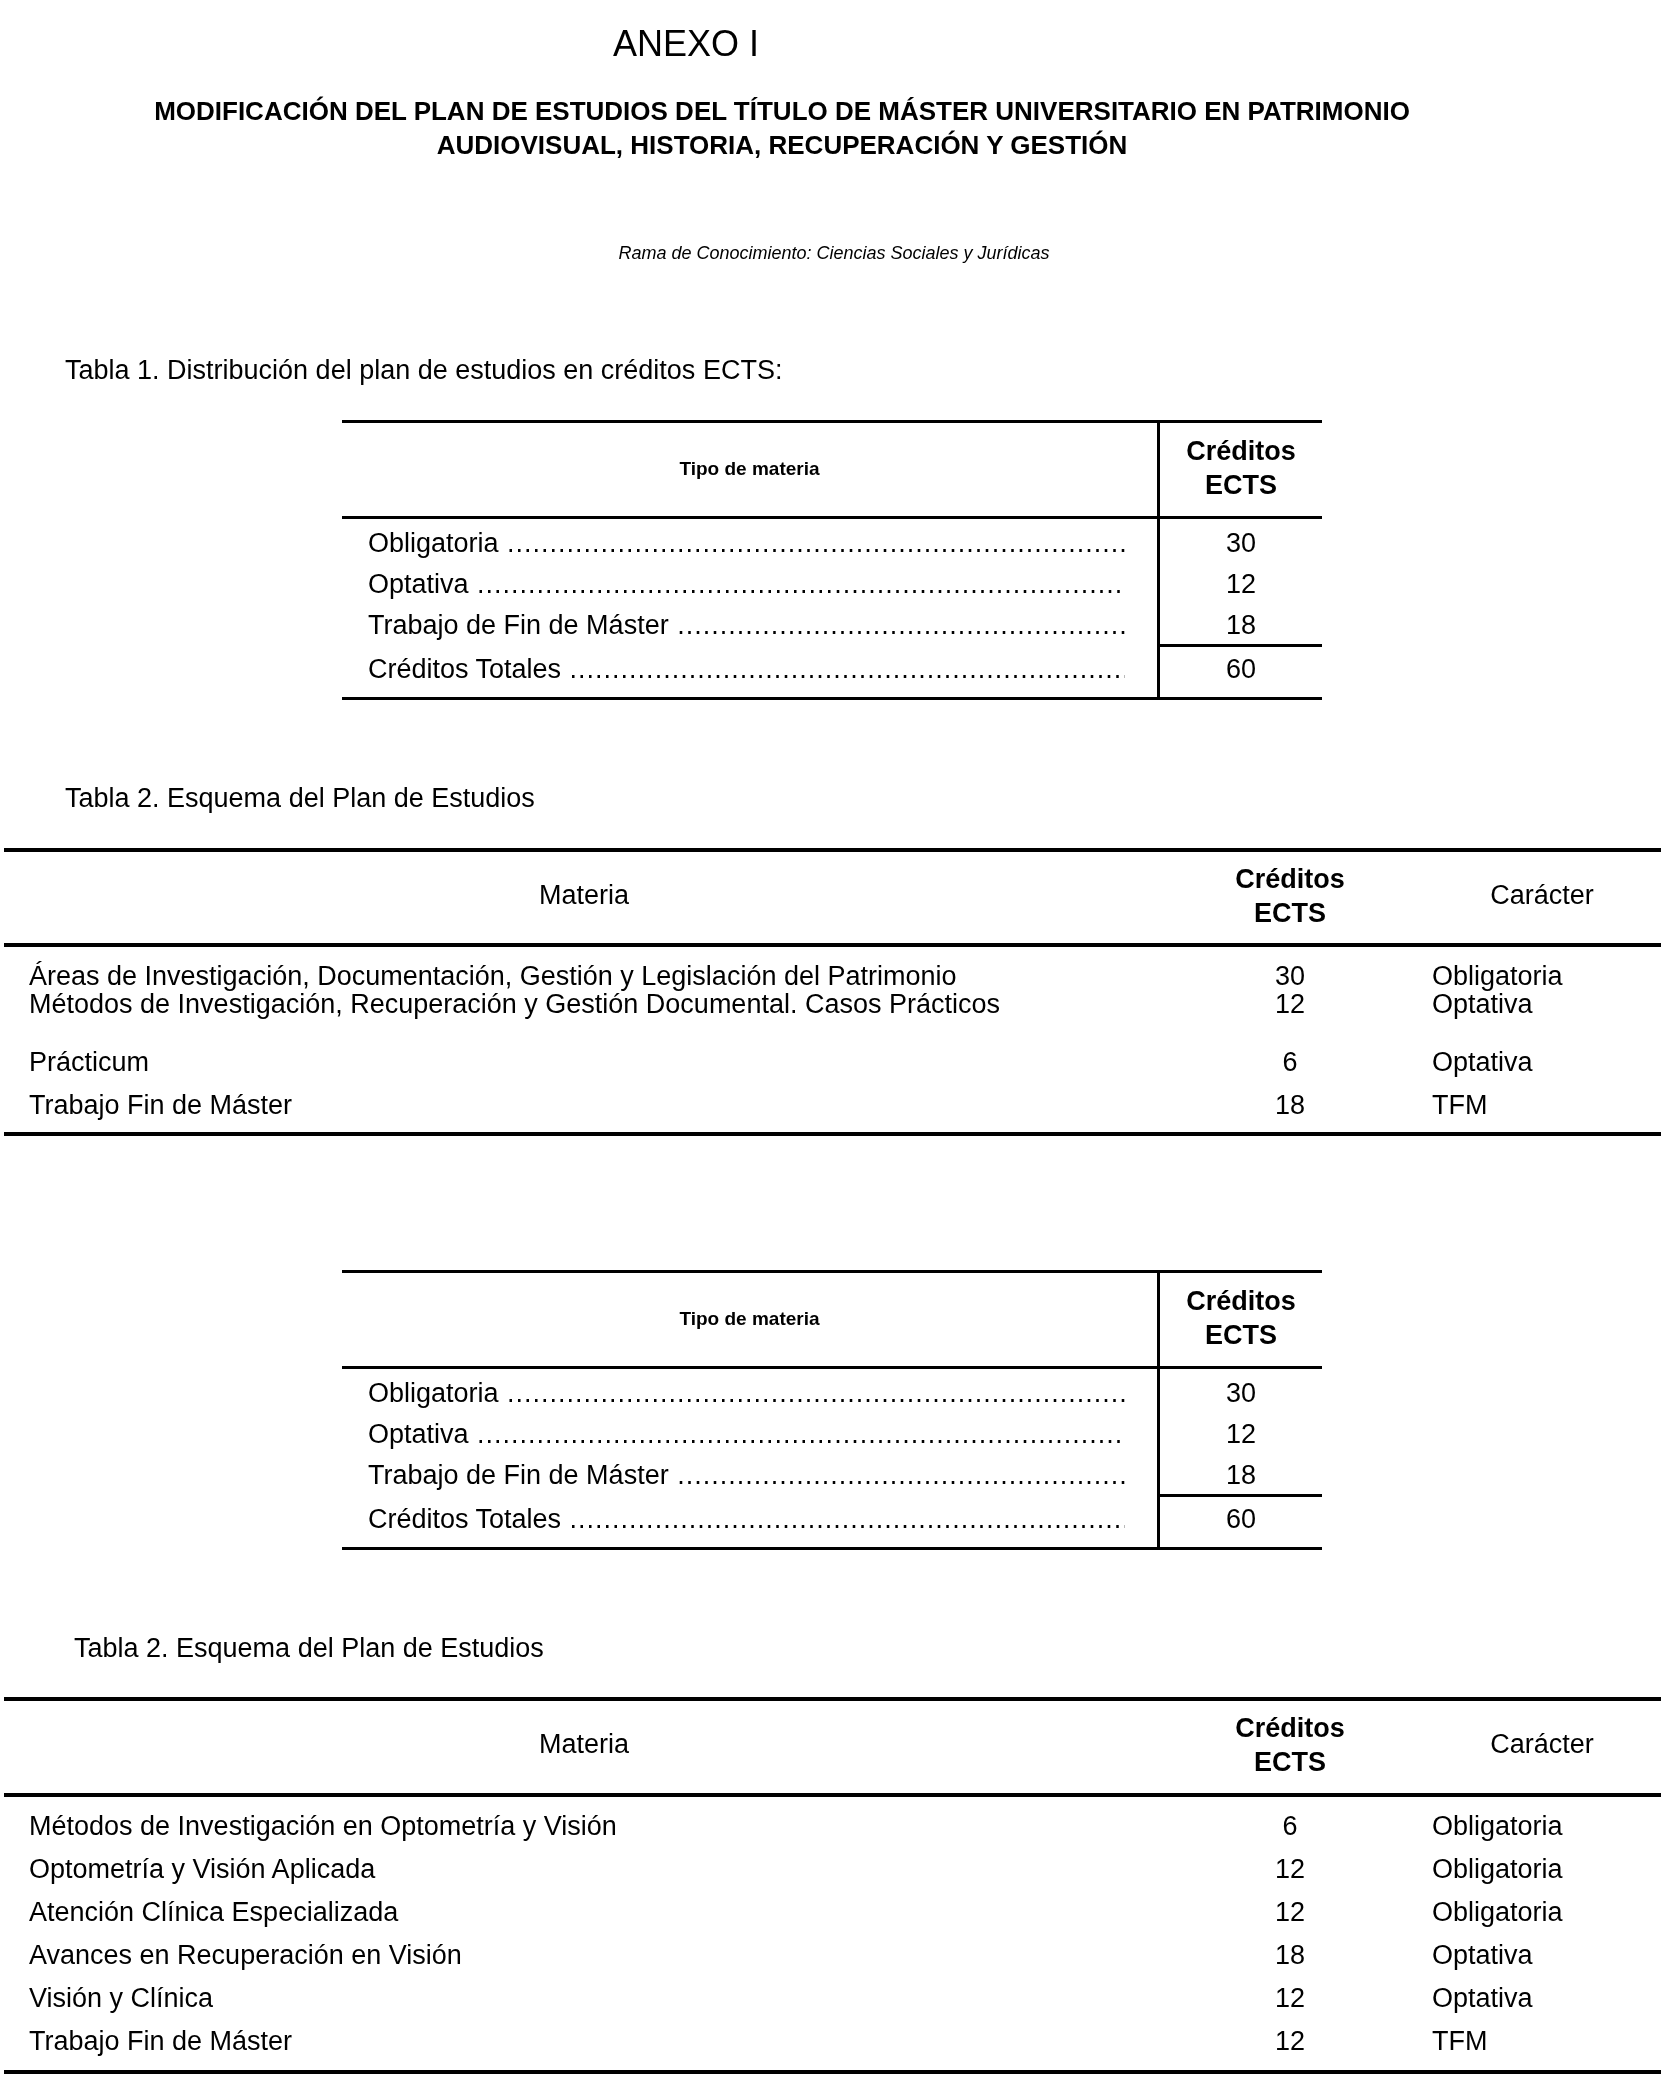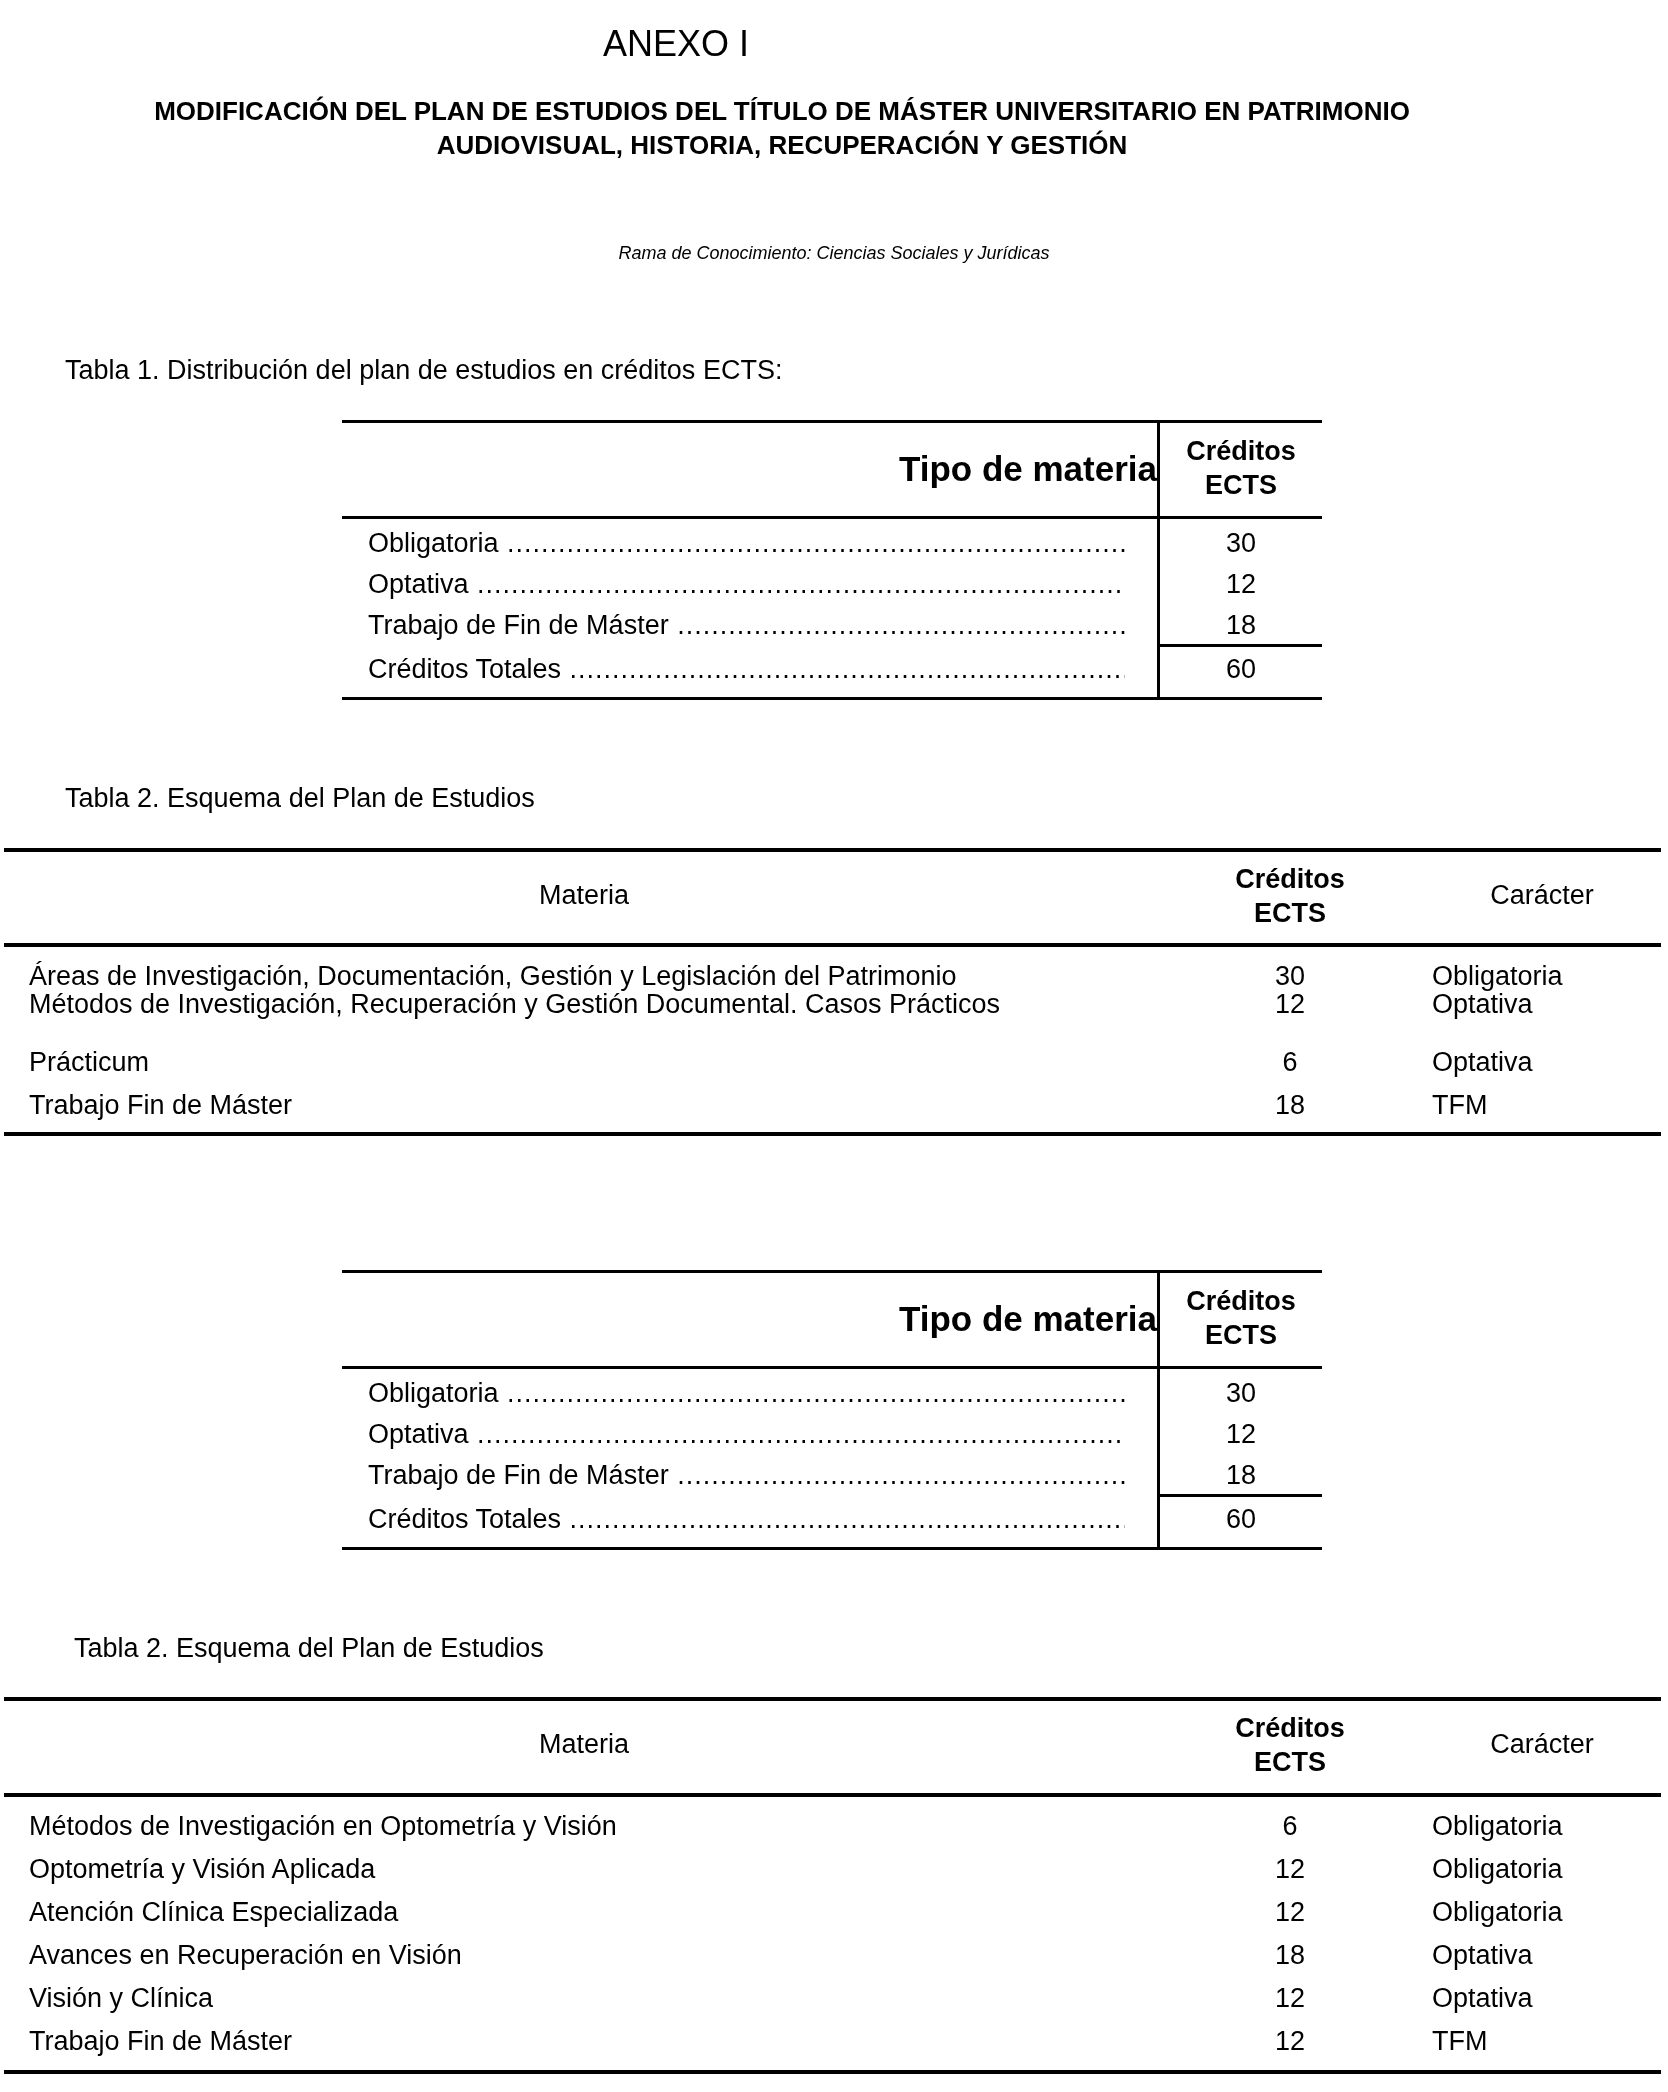--- a/index.html
+++ b/index.html
@@ -2,40 +2,40 @@
 <html><head>
 <meta charset="utf-8">
 <style>
   html, body { margin: 0; padding: 0; background: #ffffff; }
   body {
     width: 1668px; height: 2092px; position: relative; overflow: hidden;
     font-family: "Liberation Sans", sans-serif; color: #000000;
   }
   .abs { position: absolute; }
   .title {
-    left: 2px; width: 1348px; top: 24px; text-align: center;
+    left: 12px; width: 1348px; top: 24px; text-align: center;
     font-size: 36px; line-height: 40px;
   }
   .heading {
     left: 0; width: 1564px; top: 94px; text-align: center;
     font-size: 26px; font-weight: bold; line-height: 34px;
   }
   .rama {
     left: 0; width: 1668px; top: 236px; text-align: center;
     font-size: 18px; font-style: italic; line-height: 34px;
   }
   .caption { font-size: 27px; line-height: 32px; white-space: nowrap; }
 
   
   .t1 { left: 342px; width: 980px; }
   .t1 .rule { position: absolute; left: 0; width: 980px; height: 3px; background: #000; }
   .t1 .vline { position: absolute; left: 815px; width: 3px; background: #000; }
   .t1 .hdr-left {
-    position: absolute; left: 0; width: 815px; text-align: right;
-    font-size: 35px; font-weight: bold; line-height: 34px;
+    position: absolute; left: 0; width: 815px; text-align: center;
+    font-size: 19px; font-weight: bold; line-height: 34px;
   }
   .t1 .hdr-right {
     position: absolute; left: 818px; width: 162px; text-align: center;
     font-size: 27px; font-weight: bold; line-height: 34px;
   }
   .t1 .row { position: absolute; left: 0; width: 980px; height: 40px; }
   .t1 .row .label {
     position: absolute; left: 26px; width: 757px; overflow: hidden; white-space: nowrap;
     font-size: 27px; line-height: 40px;
   }

